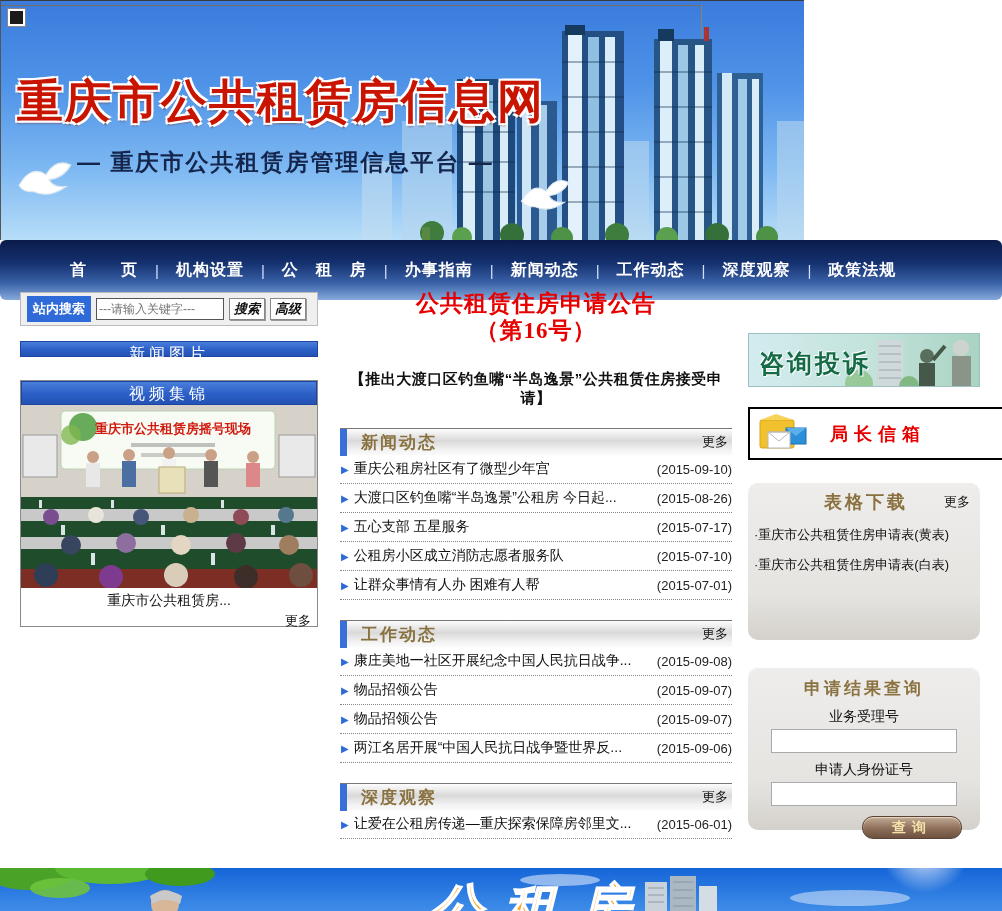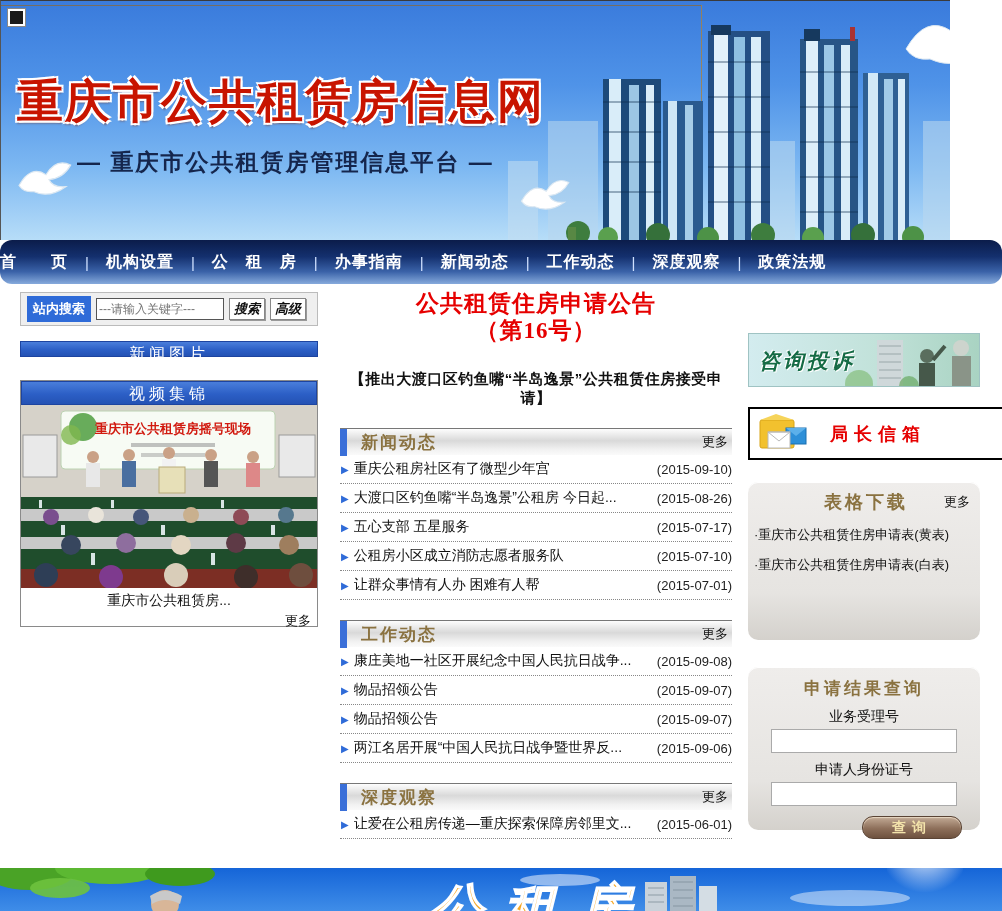--- a/index.html
+++ b/index.html
@@ -1,37 +1,37 @@
 <!DOCTYPE html>
 <html><head>
 <meta charset="utf-8">
 <style>
   * { margin:0; padding:0; box-sizing:border-box; }
   html,body { width:1002px; }
   body { font-family:"Liberation Sans","DejaVu Sans",sans-serif; background:#ffffff; position:relative; width:1002px; height:911px; overflow:hidden; }
 
   
-  .header { position:absolute; left:0; top:0; width:950px; height:240px;
+  .header { position:absolute; left:0; top:0; width:804px; height:240px;
     background:linear-gradient(180deg,#3a7bdc 0%,#4f93e8 35%,#7db8f2 70%,#b7ddf8 100%);
     border-top:1px solid #3a3a3a; border-left:1px solid #555; overflow:hidden; }
   .frame-line-h { position:absolute; left:0; top:4px; width:700px; height:1px; background:#8a6a3a; opacity:.75; }
   .frame-line-v { position:absolute; left:700px; top:4px; width:1px; height:230px; background:#a8813f; opacity:.8; }
   .broken-icon { position:absolute; left:7px; top:8px; width:19px; height:19px; background:#fff; border:1px solid #888; z-index:30; display:flex; align-items:center; justify-content:center; }
   .broken-icon::before { content:""; width:9px; height:9px; background:#1a1a1a; border:2px solid #1a1a1a; }
   .site-title { position:absolute; left:16px; top:70px; width:560px; font-family:"Liberation Serif","DejaVu Serif",serif;
     font-size:46px; font-weight:bold; color:#c81400; letter-spacing:2px; white-space:nowrap;
     text-shadow:-2px -2px 0 #fff,2px -2px 0 #fff,-2px 2px 0 #fff,2px 2px 0 #fff,0 3px 2px rgba(120,30,0,.45); }
   .site-subtitle { position:absolute; left:76px; top:146px; font-size:23px; font-weight:bold; color:#15264d; letter-spacing:2px; }
   .skyline { position:absolute; right:0; top:0; width:442px; height:240px; }
   .dove { position:absolute; }
 
   
-  .nav { position:absolute; left:0; top:240px; width:1002px; height:44px; border-radius:12px;
+  .nav { position:absolute; left:0; top:240px; width:1002px; height:60px; border-radius:6px;
     background:linear-gradient(180deg,#0b1c4a 0%,#14306e 38%,#3a62a8 72%,#86aadc 100%);
-    display:flex; align-items:center; }
+    display:flex; align-items:center; padding-left:70px; }
   .nav-item { color:#ffffff; font-size:16px; font-weight:bold; letter-spacing:1px; white-space:pre; cursor:pointer; }
   .nav-sep { color:#cfe0ff; font-size:15px; margin:0 17px; font-weight:normal; }
 
   
   .search-box { position:absolute; left:20px; top:292px; width:298px; height:34px; background:#efefef;
     border:1px solid #bbb; display:flex; align-items:center; padding:16px 6px; gap:5px; }
   .search-label { background:#2f6bd8; color:#fff; font-size:13px; font-weight:bold; padding:4px 6px; white-space:nowrap; }
   .search-input { width:128px; height:22px; border:1px solid #555; font-size:12px; padding:0 2px; color:#222; }
   .mini-btn { height:22px; background:#fff; border:1px solid #888; box-shadow:1px 1px 0 #999; font-size:13px; font-weight:bold; font-style:italic; padding:0 4px; color:#111; cursor:pointer; }
   .blue-bar { background:linear-gradient(180deg,#4a7edb 0%,#2c5fc6 55%,#2452b4 100%); color:#fff; text-align:center;
@@ -57,22 +57,22 @@
   .news-item { display:flex; align-items:center; height:29px; border-bottom:1px dotted #888; font-size:14px; color:#111; }
   .arrow { color:#2f6bd8; font-size:10px; margin:0 5px 0 1px; }
   .news-text { flex:1; white-space:nowrap; overflow:hidden; cursor:pointer; }
   .news-date { font-size:13px; color:#222; white-space:nowrap; }
   .sec-gap { margin-top:20px; }
 
   
   .right-col { position:absolute; left:748px; top:333px; width:232px; }
   .consult-banner { position:relative; width:232px; height:54px; overflow:hidden; border:1px solid #9fc3c3;
     background:linear-gradient(90deg,#d3ecef 0%,#c2e2da 55%,#a9d3c2 100%); cursor:pointer; }
-  .consult-text { position:absolute; left:10px; top:13px; font-size:21px; font-weight:bold; color:#156b45; letter-spacing:3px;
-    text-shadow:1px 1px 0 #fff,-1px -1px 0 #fff;font-style:italic; }
+  .consult-text { position:absolute; left:10px; top:13px; font-size:25px; font-weight:bold; color:#156b45; letter-spacing:3px;
+    text-shadow:1px 1px 0 #fff,-1px -1px 0 #fff; }
   .mailbox { position:relative; margin-top:20px; width:256px; height:53px; background:#fff; border:2px solid #000;
     display:flex; align-items:center; cursor:pointer; }
   .mailbox-text { font-size:18px; font-weight:bold; color:#e60000; letter-spacing:6px; margin-left:18px; }
   .gray-box { width:232px; border-radius:10px; background:linear-gradient(180deg,#efedeb 0%,#e6e4e1 70%,#d4d1cc 100%);
     box-shadow:inset 0 1px 0 #fff; }
   .dl-box { margin-top:22px; height:158px; padding:8px 10px 0 6px; }
   .dl-head { display:flex; align-items:center; }
   .dl-title { flex:1; text-align:center; color:#8a7240; font-size:18px; font-weight:bold; letter-spacing:3px; padding-left:34px; }
   .dl-more { font-size:13px; color:#111; cursor:pointer; }
   .dl-item { font-size:13px; color:#111; margin-top:12px; cursor:pointer; white-space:nowrap; }

